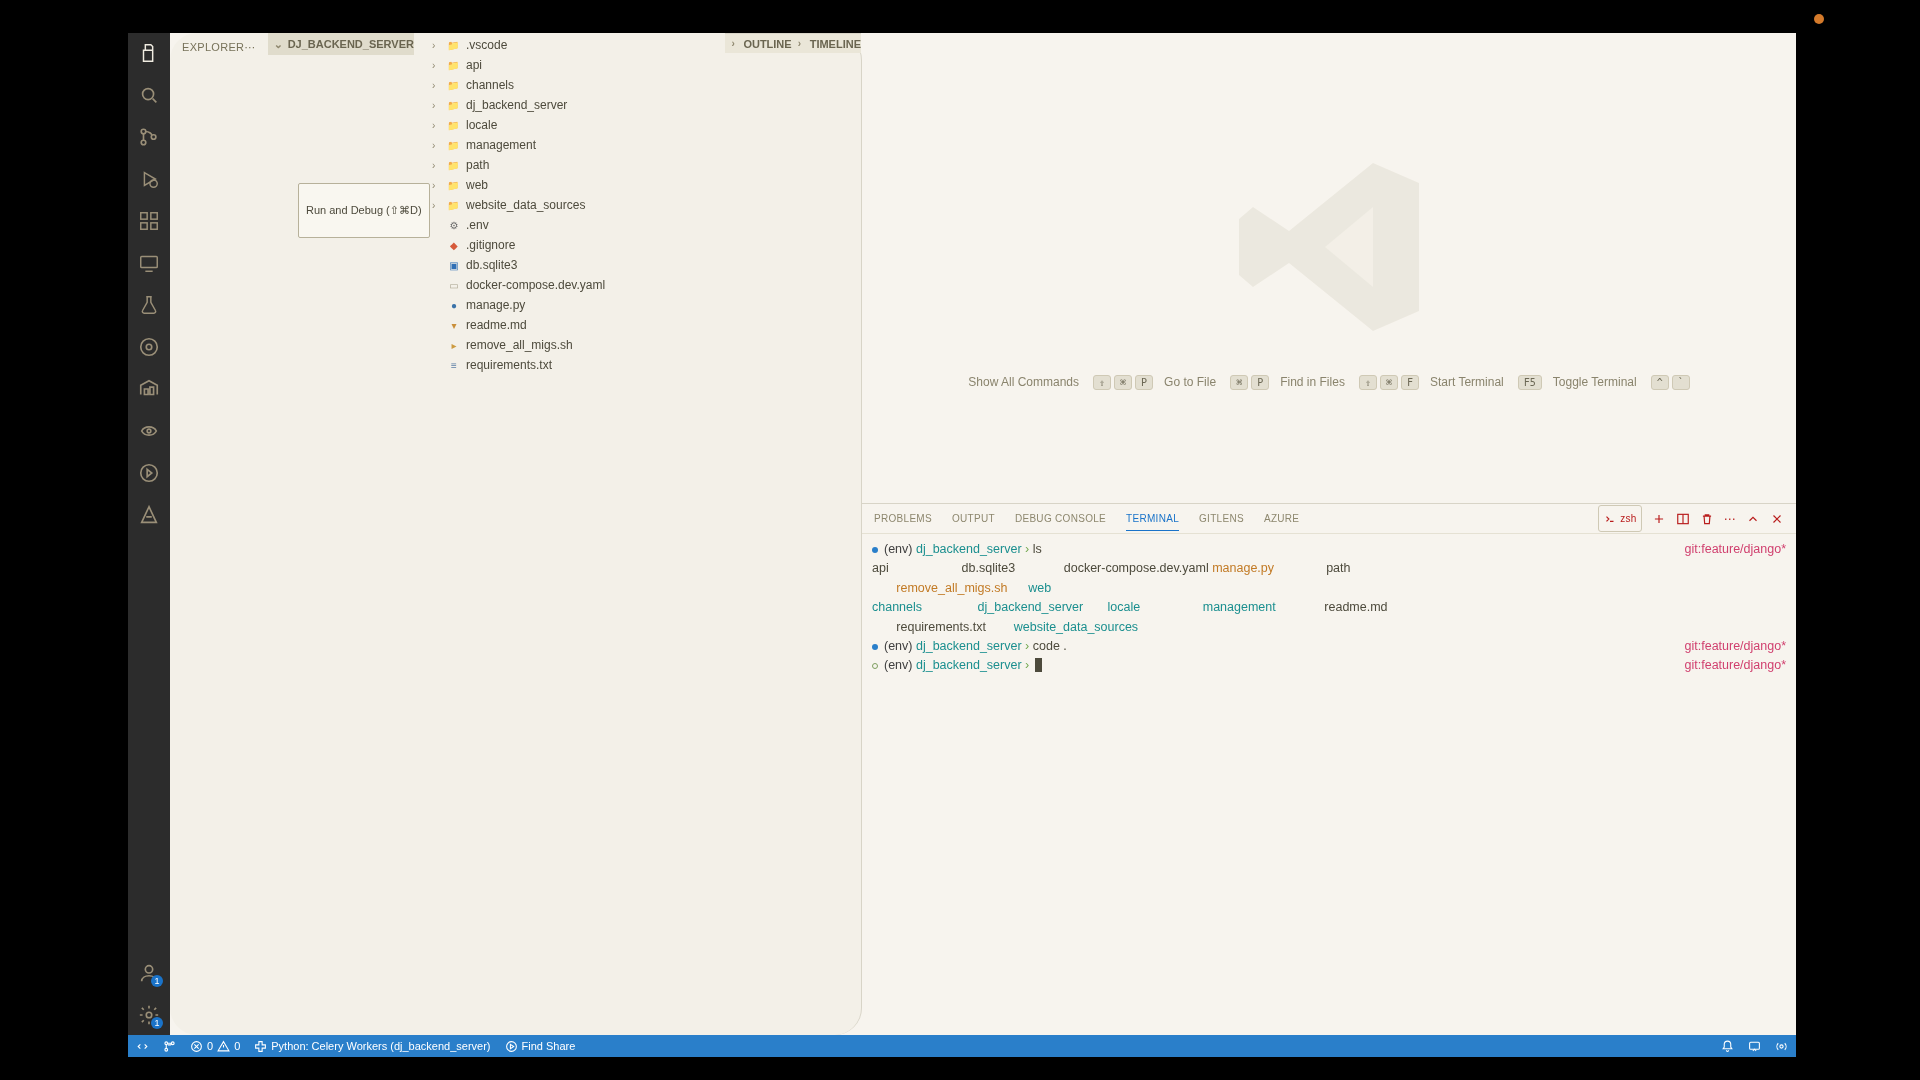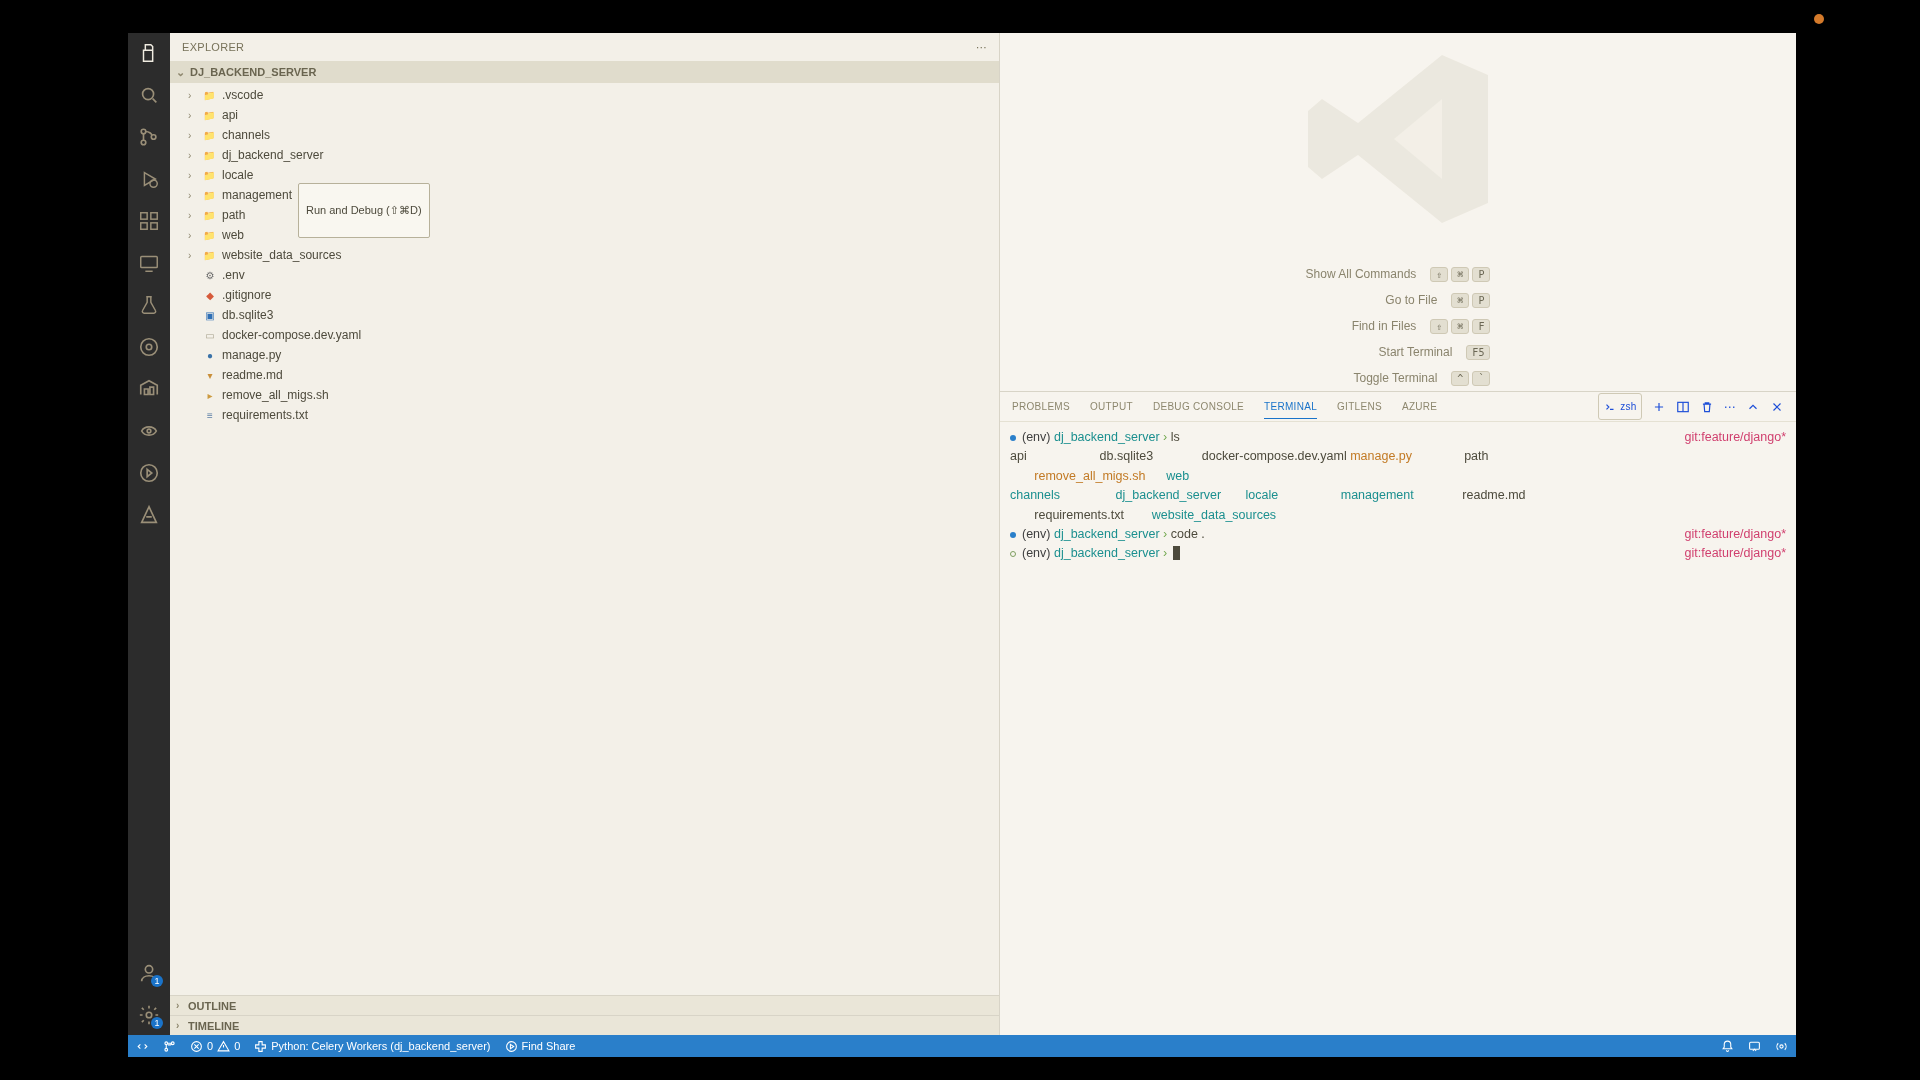--- a/index.html
+++ b/index.html
@@ -6,21 +6,21 @@
 html,body { width:1920px; height:1080px; background:#000; overflow:hidden; }
 .app { position:absolute; left:128px; top:33px; width:1668px; height:1024px; background:#f7f4ee; display:flex; flex-direction:column; }
 .main { flex:1; display:flex; min-height:0; }
 .abar { width:42px; background:#2c2c2c; display:flex; flex-direction:column; align-items:center; padding-top:8px; gap:18px; z-index:5; }
 .abar .ico { width:24px; height:24px; color:#9a8f78; display:flex; align-items:center; justify-content:center; cursor:pointer; }
 .abar .ico.active { color:#f0ece1; }
 .abar .ico svg { width:22px; height:22px; }
 .abar .spacer { flex:1; }
 .badge { position:absolute; right:-2px; bottom:-2px; background:#1a73c9; color:#fff; font-size:9px; border-radius:50%; width:12px; height:12px; display:flex; align-items:center; justify-content:center; }
 .ico-wrap { position:relative; }
-.side { width:830px; background:#f3f0e8; display:flex; flex-direction:column; border-right:1px solid #d8d4c7; }
+.side { width:692px; background:#f3f0e8; display:flex; border-right:1px solid #d8d4c7;border-radius:27px; }
 .side-hdr { height:28px; display:flex; align-items:center; padding:0 12px; justify-content:space-between; font-size:11px; color:#777259; font-weight:500; letter-spacing:.3px; }
 .side-hdr .dots { cursor:pointer; color:#777259; }
 .root { height:22px; background:#e0dccc; display:flex; align-items:center; padding-left:6px; font-size:11px; color:#6a6550; font-weight:600; }
 .root .tw { width:14px; color:#8e876e; }
 .tree { flex:1; overflow:auto; padding-top:2px; }
 .row { height:20px; display:flex; align-items:center; font-size:12px; color:#4d4a3c; cursor:pointer; padding-left:18px; white-space:nowrap; }
 .row .tw { width:14px; color:#8e876e; font-size:10px; }
 .row .fi { width:16px; height:16px; margin-right:4px; display:inline-flex; align-items:center; justify-content:center; font-size:10px; }
 .fi.folder { color:#c09b47; }
 .fi.gear { color:#6b6b6b; }
@@ -31,29 +31,29 @@
 .fi.md { color:#c98f3a; }
 .fi.sh { color:#cc9a3f; }
 .fi.txt { color:#5d7fa6; }
 .tooltip { position:absolute; left:170px; top:150px; background:#f9f7f0; border:1px solid #b7b19a; padding:20px 7px; font-size:11px; color:#4d4a3c; border-radius:2px; z-index:20; }
 .ol { height:20px; border-top:1px solid #d8d4c7; display:flex; align-items:center; padding-left:6px; font-size:11px; color:#6a6550; font-weight:600; background:#eae6d8; }
 .ol .tw { width:12px; font-size:10px; color:#8e876e; }
 .editor { flex:1; display:flex; flex-direction:column; background:#f7f4ee; min-width:0; }
 .welcome { flex:1; display:flex; flex-direction:column; align-items:center; justify-content:center; gap:28px; min-height:0; }
 .logo { width:240px; height:200px; position:relative; opacity:.55; }
 .logo svg { width:100%; height:100%; }
-.cmds { display:flex; flex-direction:column; gap:11px; align-items:flex-end; }
+.cmds { display:flex; flex-direction:row; gap:11px; align-items:flex-end; }
 .cmd { display:flex; align-items:center; gap:14px; font-size:12px; color:#8a846d; }
 .keys { display:flex; gap:3px; }
 .key { background:#e3dfd1; border:1px solid #cfc9b5; border-radius:3px; padding:1px 5px; font-size:10px; color:#6b6754; min-width:16px; text-align:center; font-family:Menlo,monospace; }
-.panel { height:644px; border-top:1px solid #d8d4c7; display:flex; flex-direction:column; background:#f7f4ee; }
+.panel { height:532px; border-top:1px solid #d8d4c7; display:flex; flex-direction:column; background:#f7f4ee; }
 .ptabs { height:30px; display:flex; align-items:center; padding:0 12px; gap:20px; font-size:10px; color:#8d876e; border-bottom:1px solid #e5e1d3; letter-spacing:.3px; }
 .ptabs span { cursor:pointer; padding:6px 0; }
 .ptabs span.act { color:#1a73c9; border-bottom:1px solid #1a73c9; }
-.ptabs .rt { margin-left:auto; display:flex; gap:10px; align-items:center; font-size:12px; color:#1d4ed8; }
+.ptabs .rt { margin-left:auto; display:flex; gap:10px; align-items:center; font-size:12px; color:#b91c1c; }
 .ptabs .rt svg { width:14px; height:14px; cursor:pointer; }
 .term { flex:1; padding:6px 10px; font-family:Menlo,Consolas,monospace; font-size:12.5px; color:#4d4a3c; line-height:1.55; overflow:auto; white-space:pre; position:relative; }
 .term .env { color:#404040; }
 .term .dir { color:#1b8f8f; }
 .term .ar { color:#72a84e; }
 .term .git { color:#d03f6e; }
 .term .mg { color:#c27a25; }
 .term .line { display:flex; }
 .term .left { flex:1; }
 .cursor { display:inline-block; width:7px; height:14px; background:#4d4a3c; vertical-align:text-bottom; margin-left:2px; }

